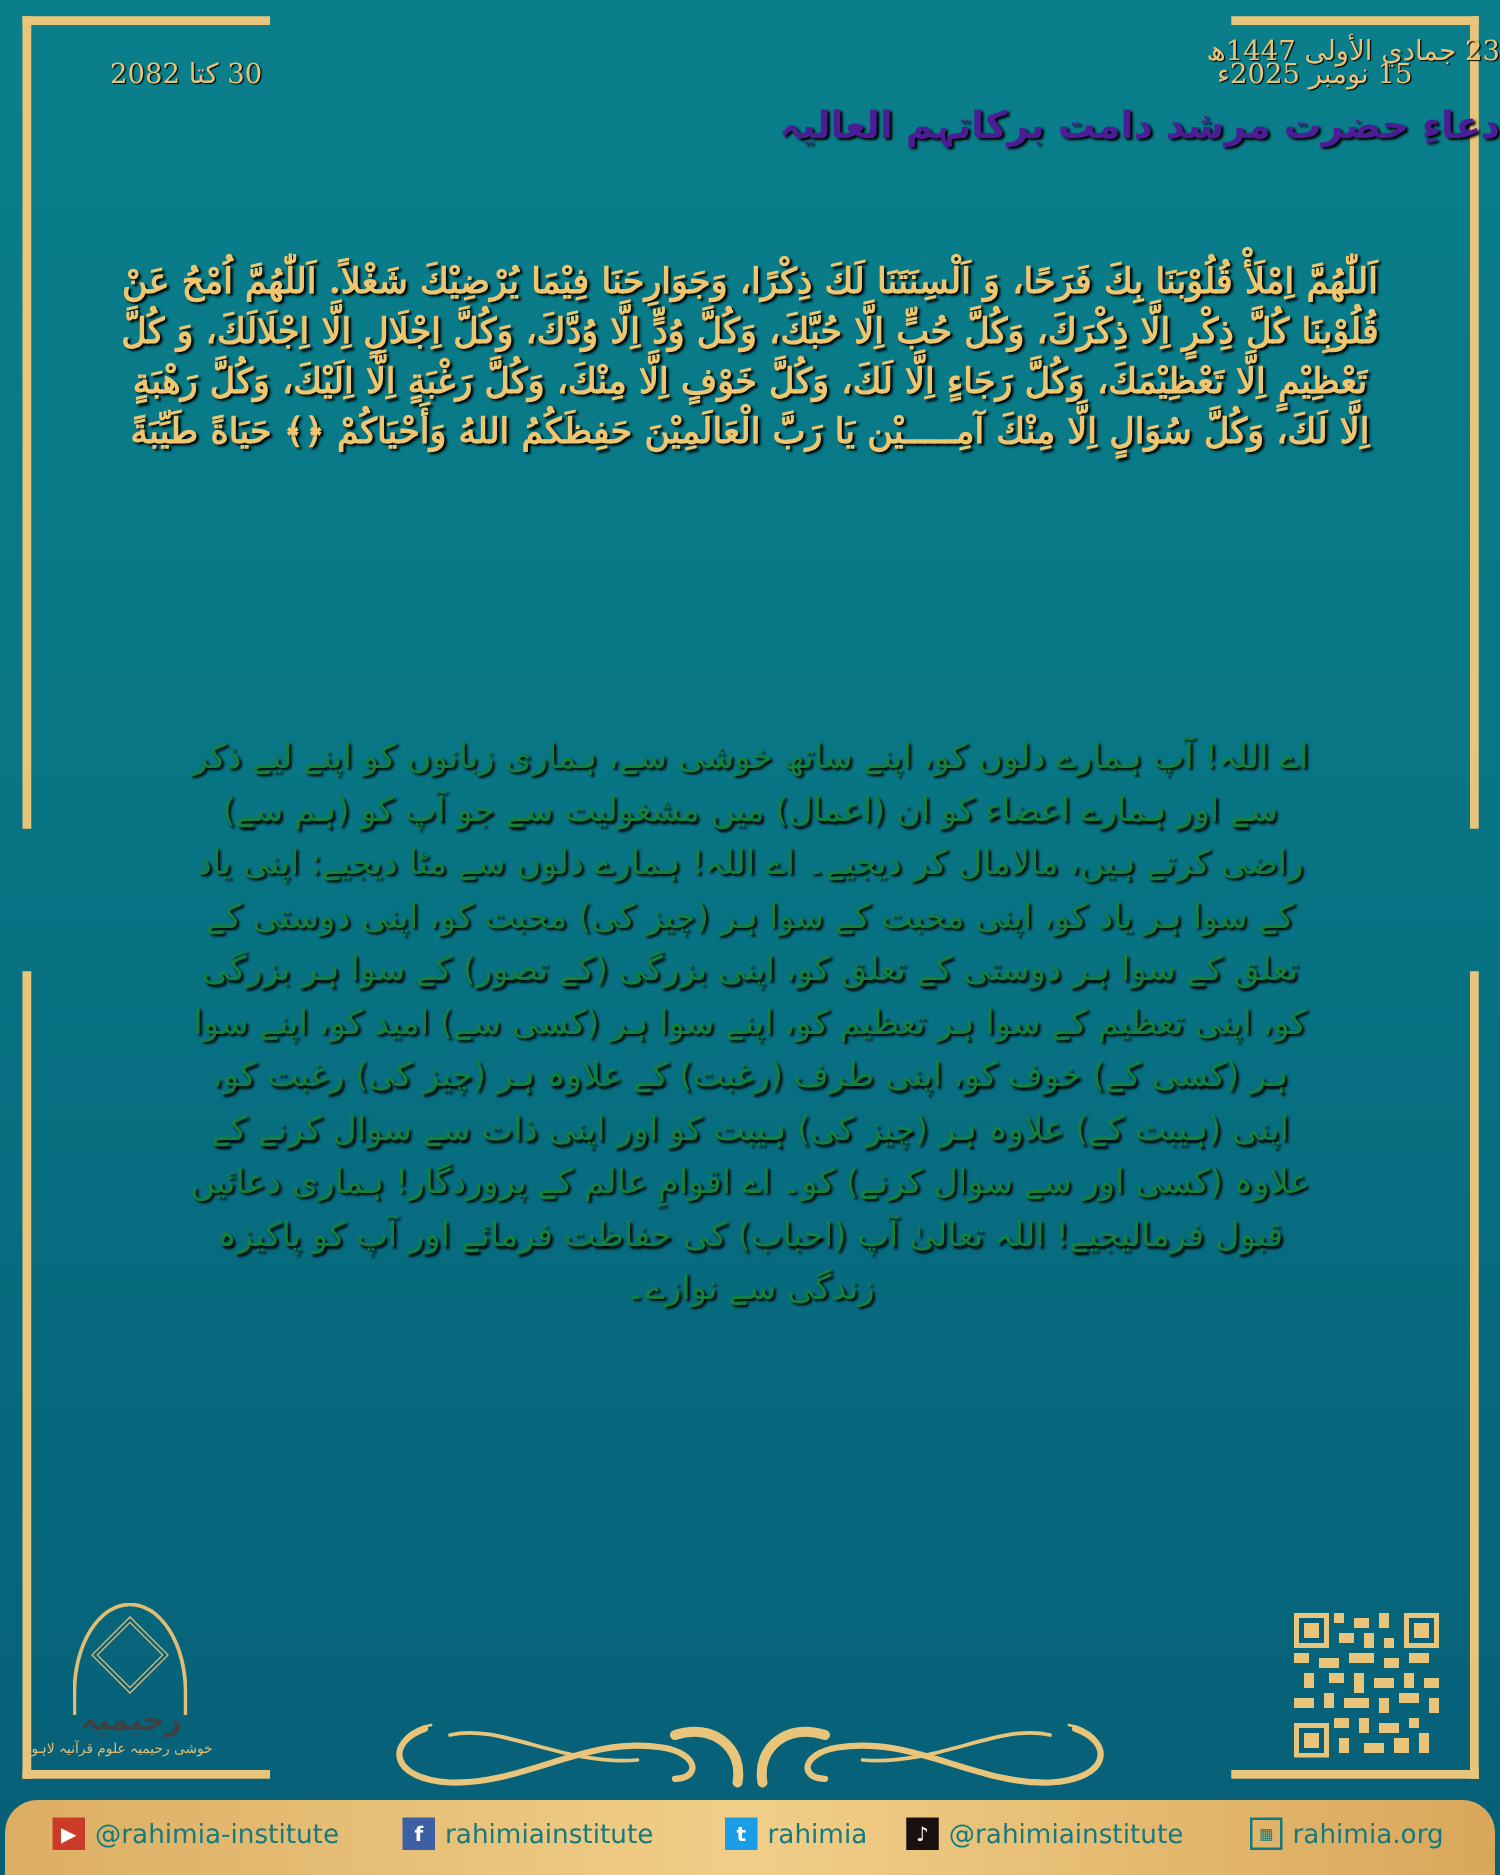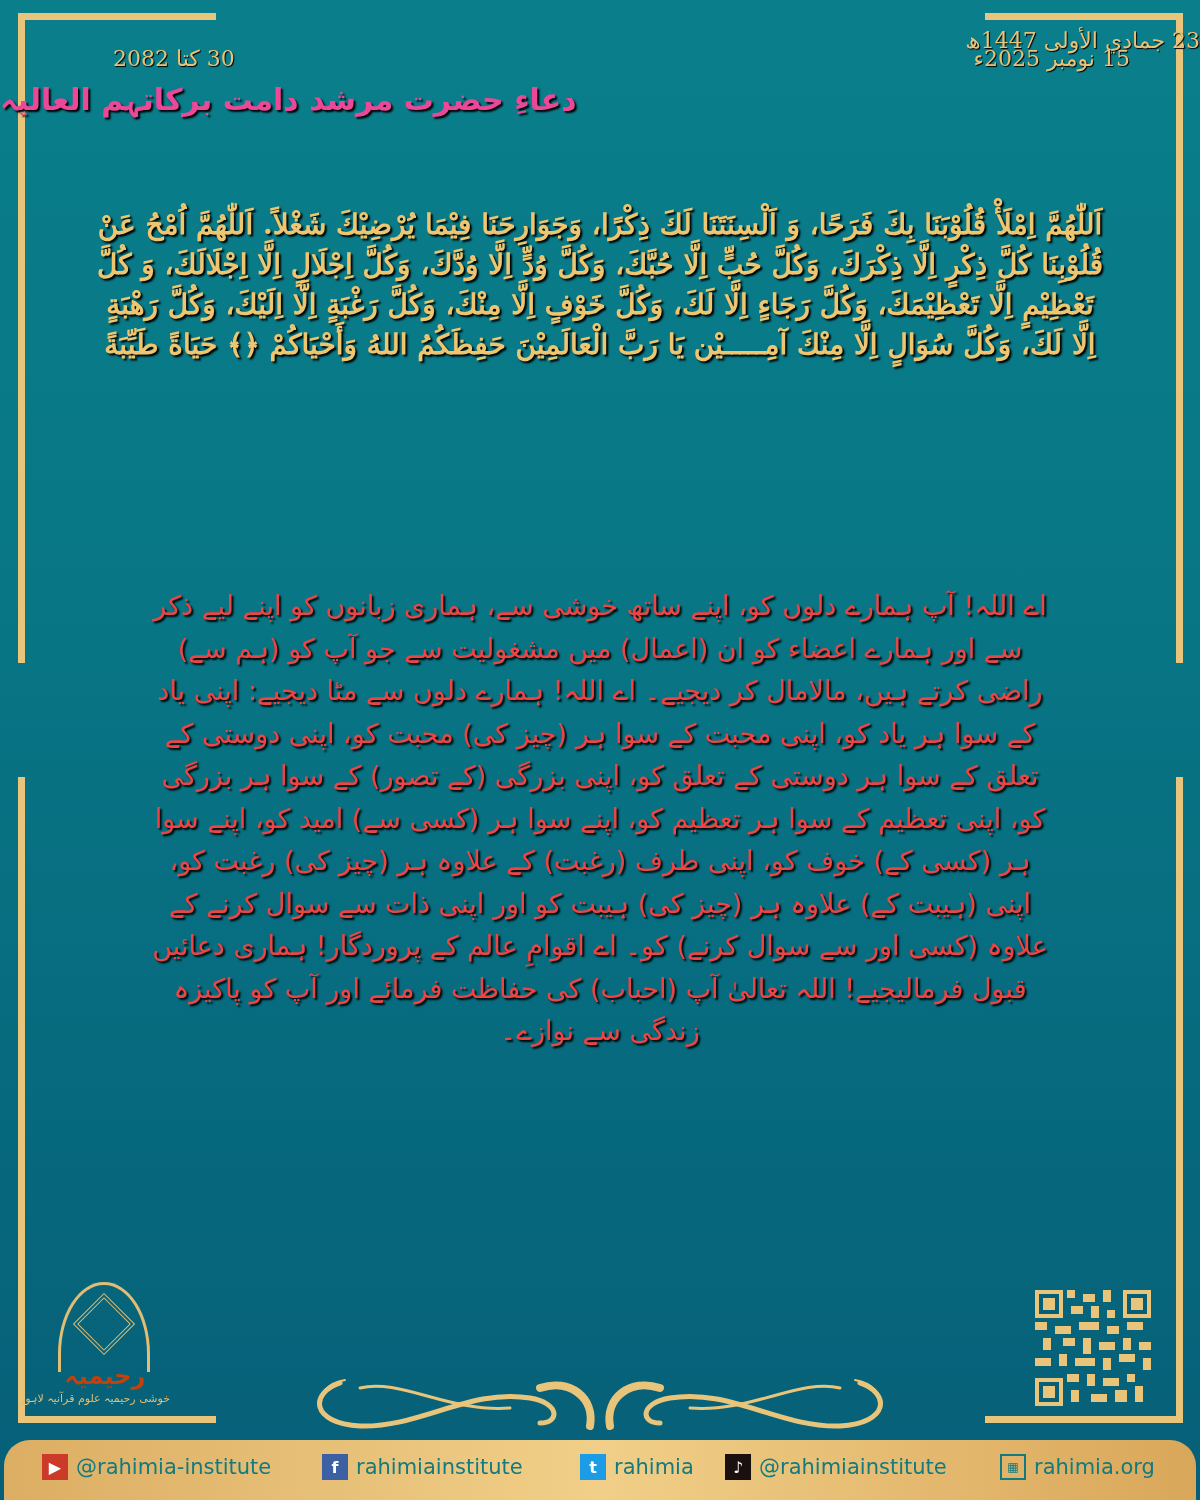--- a/index.html
+++ b/index.html
@@ -15,43 +15,43 @@
   .f-bl-h { left: 18px; top: 1416px; width: 198px; height: 7px; }
   .f-tr-h { left: 985px; top: 13px; width: 198px; height: 7px; }
   .f-r-v1 { left: 1176px; top: 13px; width: 7px; height: 650px; }
   .f-r-v2 { left: 1176px; top: 777px; width: 7px; height: 646px; }
   .f-br-h { left: 985px; top: 1416px; width: 198px; height: 7px; }
 
   .date { position: absolute; color: #e9c27a; font-family: "DejaVu Serif", serif;
     font-size: 22px; text-shadow: 1px 1px 1px #000; direction: rtl; white-space: nowrap; }
   .date-hijri { top: 28px; left: 0; right: 0; }
   .date-greg { top: 46px; right: 70px; margin-left: 15px; }
-  .date-bikrami { top: 46px; left: 88px; margin-left: 25px; }
+  .date-bikrami { top: 46px; left: 88px; }
 
-  .title { position: absolute; top: 82px; left: 0; right: 0; text-align: left;
-    color: #ec4899; font-size: 30px; font-weight: bold; direction: rtl;
+  .title { position: absolute; top: 82px; left: 0; right: 0; text-align: right;
+    color: #4c1d95; font-size: 30px; font-weight: bold; direction: rtl;
     text-shadow: 2px 2px 2px #000; }
 
   .arabic { position: absolute; top: 205px; left: 90px; right: 90px;
     direction: rtl; text-align: center; color: #efc670; font-size: 28px;
     line-height: 40px; font-weight: bold; font-family: "DejaVu Serif", serif;
     text-shadow: 2px 2px 2px #000; }
 
   .urdu { position: absolute; top: 585px; left: 150px; right: 150px;
-    direction: rtl; text-align: center; color: #ef4444; font-size: 27px;
+    direction: rtl; text-align: center; color: #15803d; font-size: 27px;
     line-height: 42.5px; text-shadow: 2px 2px 2px #000;
     font-family: "DejaVu Sans", sans-serif; }
 
   .logo { position: absolute; left: 40px; top: 1282px; width: 130px; height: 132px; }
   .logo-arch { position: absolute; left: 18px; top: 0; width: 92px; height: 90px;
     border: 3px solid #e2bd74; border-bottom: none; border-radius: 50% 50% 0 0 / 80% 80% 0 0; box-sizing: border-box; }
   .logo-knot { position: absolute; left: 42px; top: 20px; width: 44px; height: 44px;
     border: 4px double #e2bd74; transform: rotate(45deg); box-sizing: border-box; }
   .logo-name { position: absolute; left: 0; right: 0; top: 80px; text-align: center;
-    color: #c2410c; font-size: 24px; font-weight: bold; direction: rtl; }
+    color: #404040; font-size: 24px; font-weight: bold; direction: rtl; }
   .logo-sub { position: absolute; left: 0; right: 0; top: 110px; text-align: center;
     color: #e2bd74; font-size: 11px; direction: rtl; white-space: nowrap; }
 
   .ornament { position: absolute; left: 300px; top: 1368px; width: 600px; height: 66px; }
 
   .qr { position: absolute; left: 1033px; top: 1290px; width: 120px; height: 116px; }
 
   .social-bar { position: absolute; left: 4px; right: 4px; top: 1440px; height: 70px;
     border-radius: 26px 26px 0 0;
     background: linear-gradient(90deg, #dcae63 0%, #f1cf88 50%, #d9a75a 100%);

